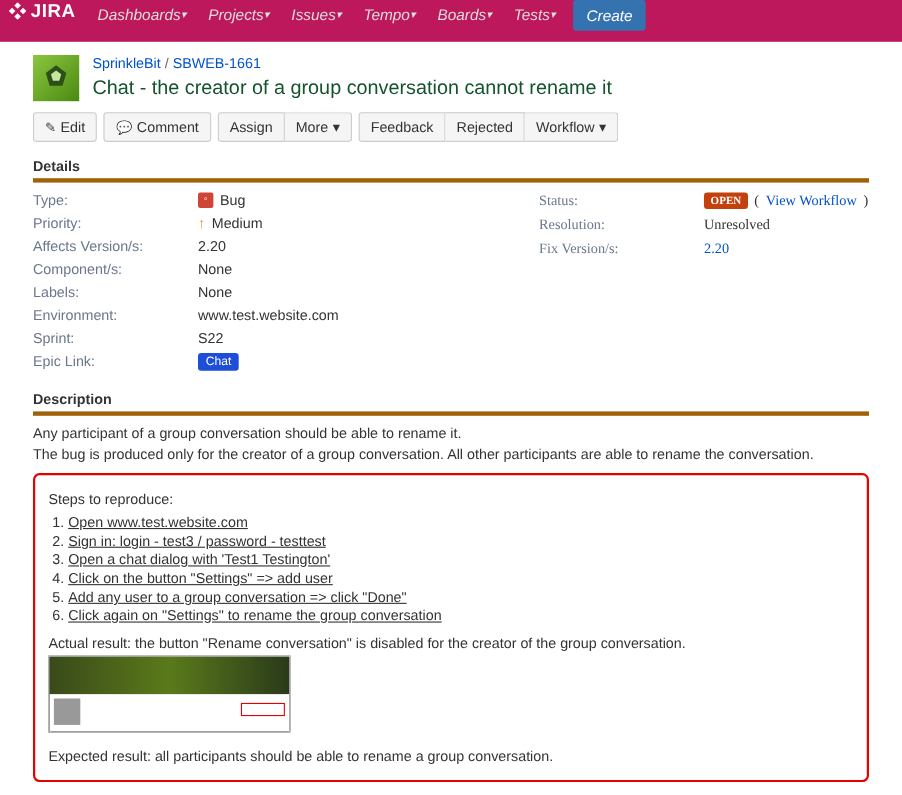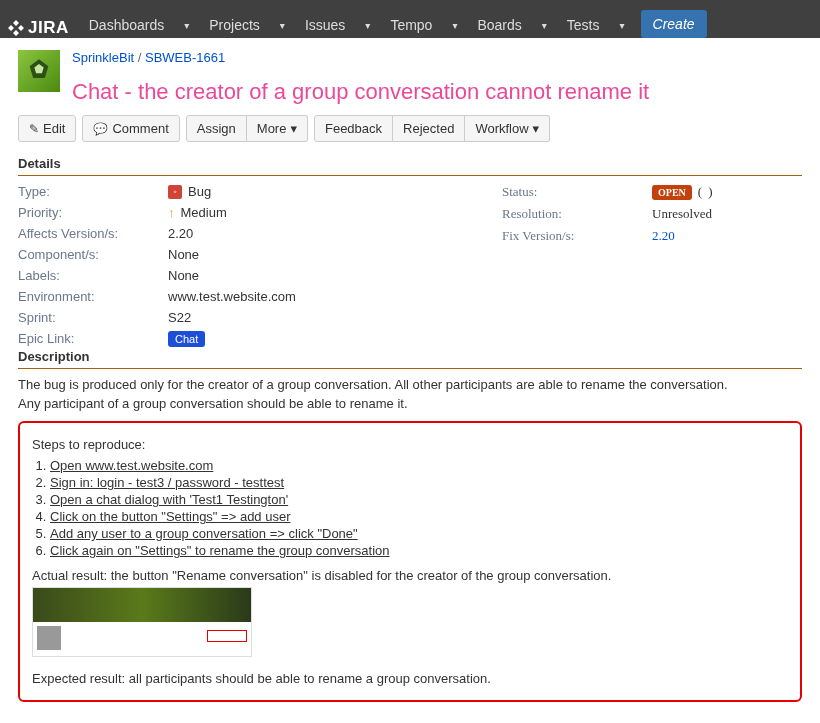--- a/index.html
+++ b/index.html
@@ -6,114 +6,115 @@
   body {
     margin: 0;
     font-family: Arial, Helvetica, sans-serif;
     font-size: 14px;
     color: #333;
     background: #fff;
     width: 820px;
   }
   
   .topnav {
-    background: #404040;
+    background: #be185d;
     display: flex;
-    align-items: flex-end;
+    align-items: flex-start;
     padding: 0 8px;
     height: 38px;
     color: #fff;
   }
   .topnav .logo {
     font-weight: bold;
     font-size: 17px;
     letter-spacing: 0.5px;
     margin-right: 10px;
     display: flex;
     align-items: center;
     gap: 4px;
   }
   .topnav .nav-item {
     color: #ddd;
     padding: 0 10px;
     height: 26px;
     display: flex;
     align-items: center;
-    gap: 20px;
+    gap: 0;
     font-size: 14px;
     cursor: pointer;
+    font-style: italic;
   }
   .topnav .caret {
     font-size: 10px;
   }
   .topnav .create-btn {
     background: #3572b0;
     color: #fff;
     border: none;
     border-radius: 3px;
     padding: 6px 12px;
     margin-left: 6px;
     font-size: 14px;
     cursor: pointer;
     font-style: italic;
   }
   
-  .content { padding: 12px 18px; }
+  .content { padding: 12px 30px; }
   .header { display: flex; gap: 12px; margin-bottom: 10px; }
   .issue-icon {
     width: 42px; height: 42px;
     background: linear-gradient(135deg,#8cc63f,#4a8a10);
     display:flex;align-items:center;justify-content:center;
     color:#fff;
     transform: rotate(0deg);
   }
   .breadcrumb { font-size: 13px; color:#666; }
   .breadcrumb a { color:#0052cc; text-decoration:none; }
-  .issue-title { font-size: 22px; color:#ec4899; margin-top:14px; }
+  .issue-title { font-size: 18px; color:#14532d; margin-top:4px; }
   
   .toolbar { display:flex; gap:6px; margin: 8px 0 14px 0; flex-wrap:wrap; }
   .btn-group { display:flex; }
   .btn {
     background:#f5f5f5;
     border:1px solid #ccc;
     padding:5px 10px;
     font-size:13px;
     color:#333;
     cursor:pointer;
     display:flex; align-items:center; gap:4px;
   }
   .btn-group .btn + .btn { border-left:none; }
   .btn:first-child { border-radius:3px 0 0 3px; }
   .btn:last-child { border-radius:0 3px 3px 0;text-align:center; }
   .btn.solo { border-radius:3px; }
   
   .section-title {
     font-weight:bold; font-size:13px; color:#333;
-    border-bottom:1px solid #a16207; padding-bottom:4px; margin-bottom:8px;
+    border-bottom:4px solid #a16207; padding-bottom:4px; margin-bottom:8px;
   }
   .details-grid { display:flex; gap:40px; }
   .details-col { display:flex; flex-direction:column; gap:6px; }
   .details-col.left { flex: 1; }
   .details-col.right { width: 300px; font-family: Liberation Serif, serif; }
   .detail-row { display:flex; font-size:13px; }
   .detail-label { width:150px; color:#6b778c; }
   .detail-value { color:#333; display:flex; align-items:center; gap:6px; }
   .badge-open {
     background:#c2410c; color:#fff; font-size:10px; font-weight:bold;
     padding:2px 6px; border-radius:3px;
   }
   .link { color:#0052cc; text-decoration:none; }
   .epic-badge {
     background:#1d4ed8; color:#fff; font-size:11px;
     padding:2px 7px; border-radius:3px;
   }
   .bug-icon { width:14px;height:14px;background:#d04437;display:inline-flex;align-items:center;justify-content:center;color:#fff;font-size:10px;border-radius:2px;}
   .prio-icon { color:#f79232; font-weight:bold; }
   
-  .desc { font-size:13px; color:#333; margin-top:2px; }
+  .desc { font-size:13px; color:#333; margin-top:18px; }
   .desc p { margin:4px 0; }
   .red-box {
     border:2px solid #e60000; border-radius:6px;
     padding:10px 12px; margin-top:10px;
   }
   .red-box ol { margin:6px 0 10px 18px; padding:0;text-decoration:underline; }
   .red-box li { margin:2px 0; }
   .thumb {
     width:220px;height:70px;border:1px solid #ddd;
     background:#222;
@@ -252,40 +253,41 @@
             <span class="epic-badge">Chat</span>
           </div>
         </div>
     </div>
     <div class="details-col right">
       <div class="detail-row">
           <div class="detail-label">Status:</div>
           <div class="detail-value">
             <span class="badge-open">OPEN</span>
             <span>(</span>
+            <a href="#" class="link">View Workflow</a>
             <span>)</span>
           </div>
         </div>
       <div class="detail-row">
           <div class="detail-label">Resolution:</div>
           <div class="detail-value">Unresolved</div>
         </div>
       <div class="detail-row">
           <div class="detail-label">Fix Version/s:</div>
           <div class="detail-value">
             <a href="#" class="link">2.20</a>
           </div>
         </div>
     </div>
   </div>
 
   <div class="desc">
     <div class="section-title">Description</div>
+    <p>Any participant of a group conversation should be able to rename it.</p>
     <p>The bug is produced only for the creator of a group conversation. All other participants are able to rename the conversation.</p>
-    <p>Any participant of a group conversation should be able to rename it.</p>
 
     <div class="red-box">
       <p>Steps to reproduce:</p>
       <ol>
         <li>Open www.test.website.com</li>
         <li>Sign in: login - test3 / password - testtest</li>
         <li>Open a chat dialog with 'Test1 Testington'</li>
         <li>Click on the button "Settings" =&gt; add user</li>
         <li>Add any user to a group conversation =&gt; click "Done"</li>
         <li>Click again on "Settings" to rename the group conversation</li>

